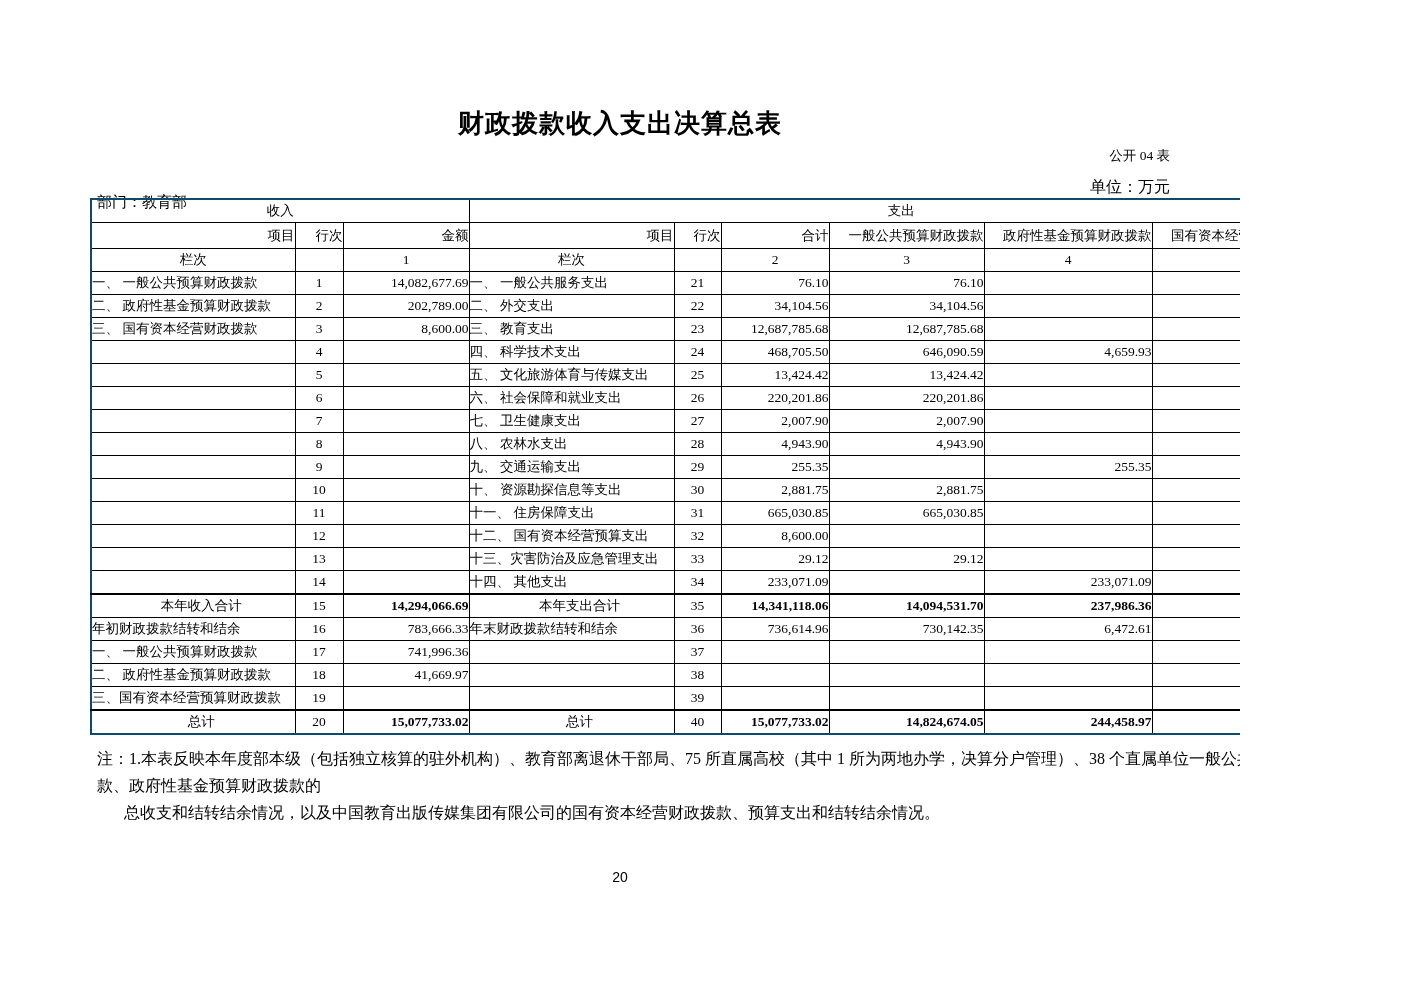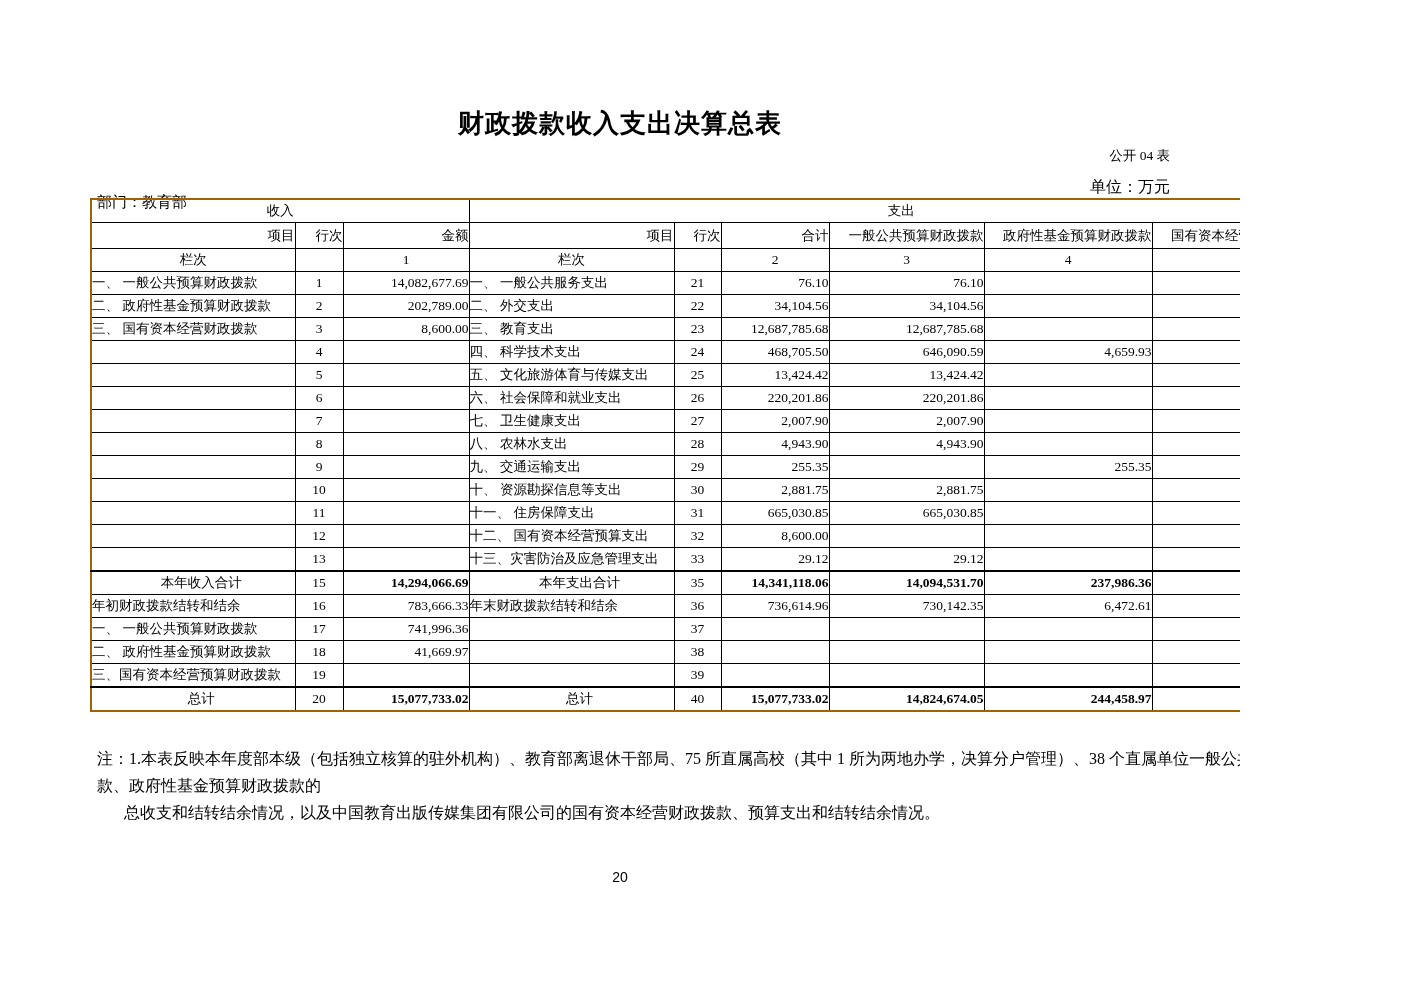--- a/index.html
+++ b/index.html
@@ -22,21 +22,21 @@
     position:absolute;top:193px;left:97px;font-size:15px;
   }
   .meta-unit{
     position:absolute;top:177px;right:70px;font-size:16px;
   }
   table.main{
     position:absolute;top:198px;left:90px;
     width:1243px;
     border-collapse:collapse;
     table-layout:fixed;
-    border:2px solid #a16207;
+    border:2px solid #0c4a6e;
   }
   table.main td{
     border:1px solid #000;
     font-size:13.5px;
     height:22px;
     padding:0;
     overflow:hidden;
     white-space:nowrap;
   }
   thead td{border-bottom-width:2px;}
@@ -246,20 +246,31 @@
       <td class="item"></td>
       <td class="ctr">13</td>
       <td class="num"></td>
       <td class="item mid">十三、灾害防治及应急管理支出</td>
       <td class="ctr">33</td>
       <td class="num">29.12</td>
       <td class="num">29.12</td>
       <td class="num"></td>
       <td class="num"></td>
     </tr>
+        <tr>
+      <td class="item"></td>
+      <td class="ctr">14</td>
+      <td class="num"></td>
+      <td class="item mid">十四、 其他支出</td>
+      <td class="ctr">34</td>
+      <td class="num">233,071.09</td>
+      <td class="num"></td>
+      <td class="num">233,071.09</td>
+      <td class="num"></td>
+    </tr>
         <tr class="total-row">
       <td class="item">本年收入合计</td>
       <td class="ctr">15</td>
       <td class="num">14,294,066.69</td>
       <td class="item mid">本年支出合计</td>
       <td class="ctr">35</td>
       <td class="num">14,341,118.06</td>
       <td class="num">14,094,531.70</td>
       <td class="num">237,986.36</td>
       <td class="num">8,600.00</td>

